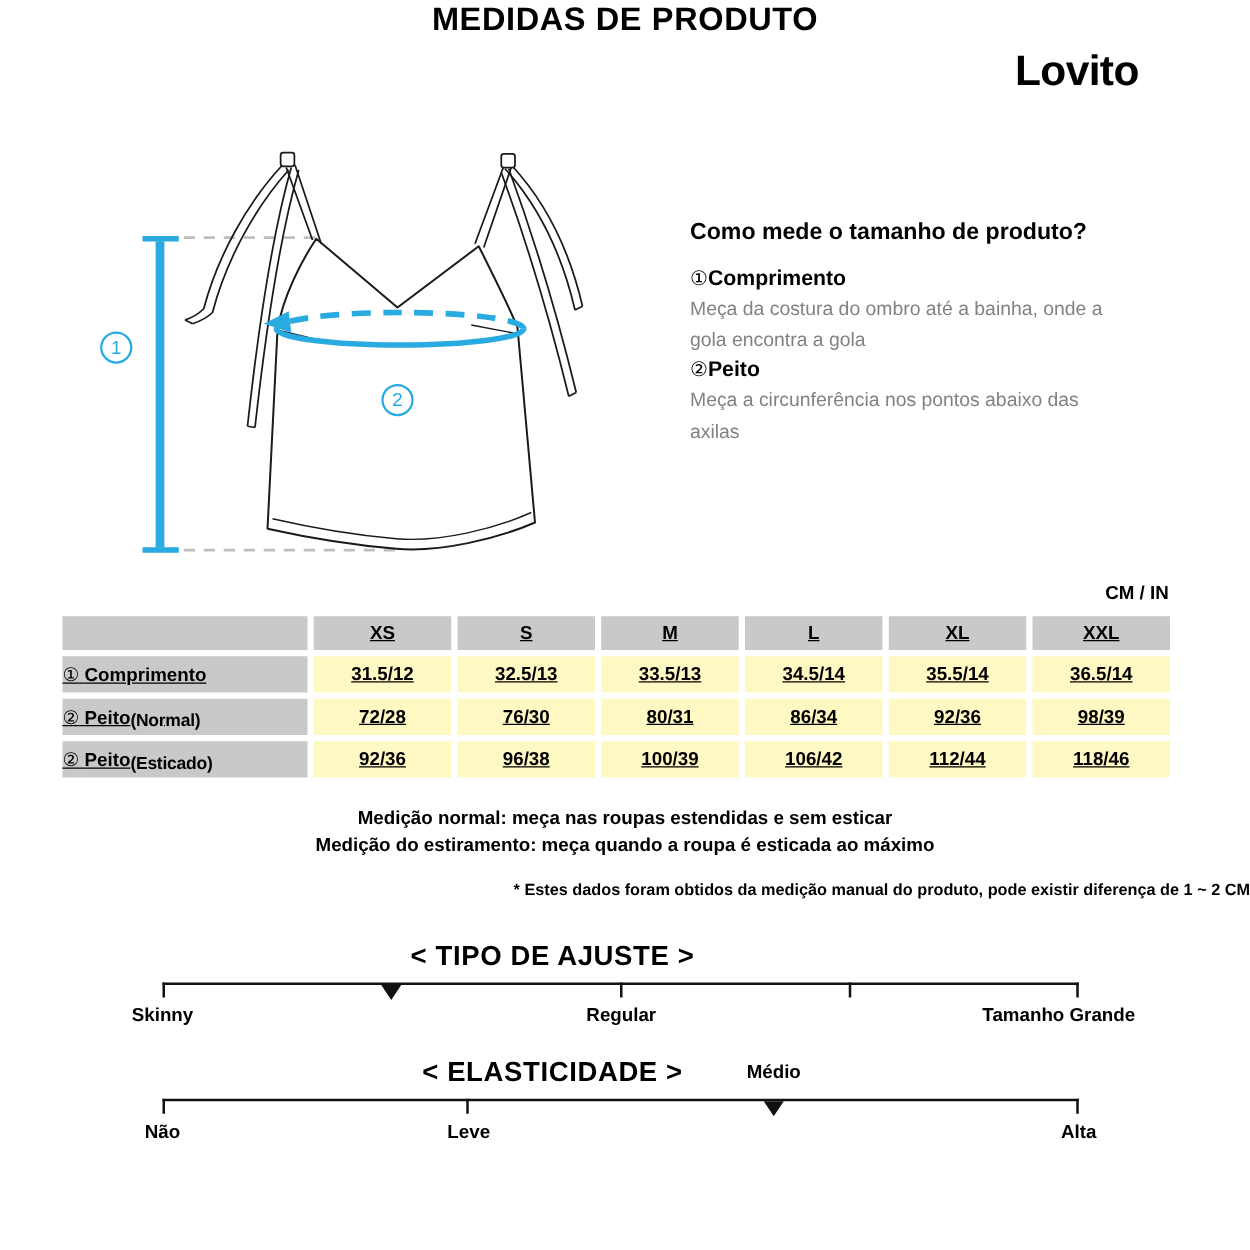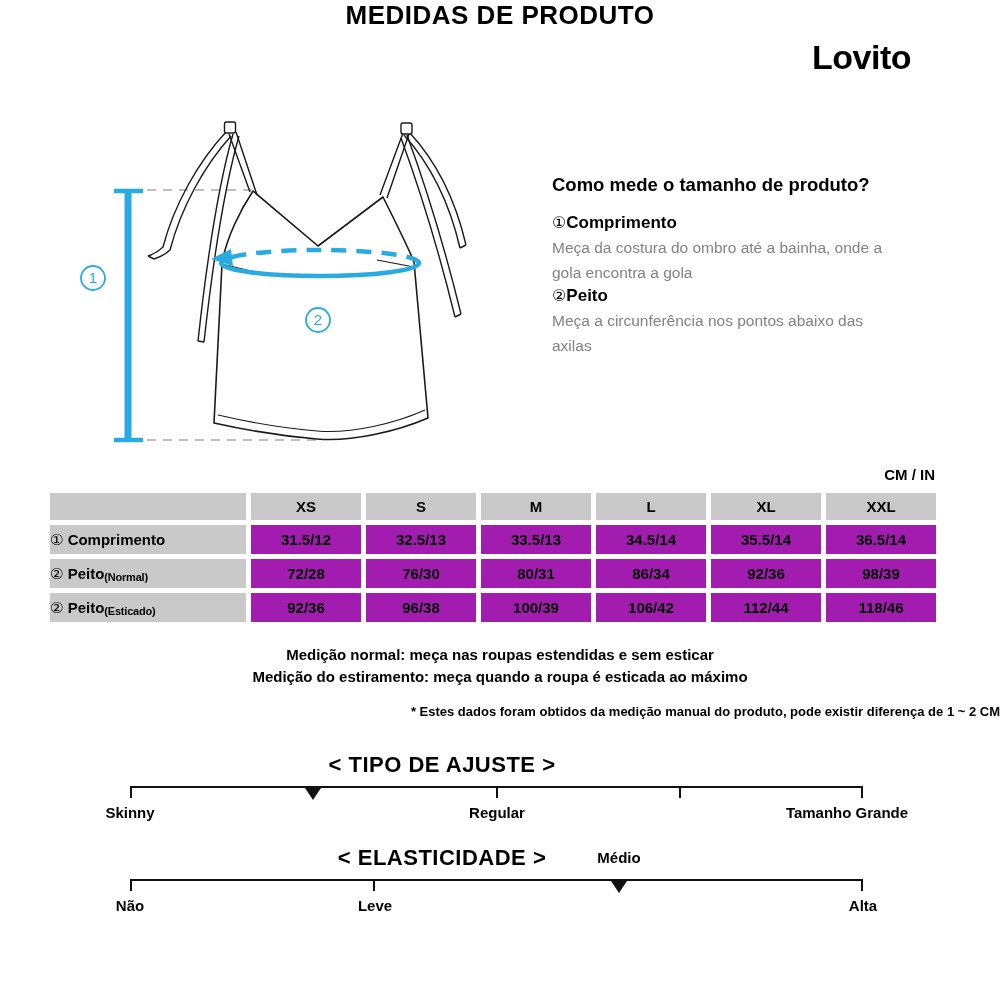--- a/index.html
+++ b/index.html
@@ -14,28 +14,28 @@
   
   .howto{left:552px;top:174px;width:450px;}
   .howto-heading{font-size:18.5px;font-weight:800;margin:0 0 16px 0;}
   .howto-name{font-size:17px;font-weight:800;line-height:1.35;}
   .howto-num{font-weight:400;font-size:16px;}
   .howto-desc{font-size:15.5px;color:#828282;line-height:1.62;}
   
   .unit{left:0;top:466px;width:935px;text-align:right;font-size:15px;font-weight:800;}
   
   table.size{position:absolute;left:45px;top:488px;border-collapse:separate;border-spacing:5px;}
-  table.size th,table.size td{padding:0;font-size:15px;}
+  table.size th,table.size td{padding:0;font-size:15px;text-decoration:underline;}
   .col-label{width:196px;}
   .col-size{width:110px;}
   th.hcell{height:27px;background:#c9c9c9;font-weight:800;text-align:center;}
   td.lbl{height:29px;background:#c9c9c9;text-align:left;padding-left:11px;font-weight:700;font-size:15.5px;}
   td.lbl .cnum{font-weight:400;font-size:15px;}
-  td.lbl .sub{font-size:11px;position:relative;top:2px;letter-spacing:-.2px;}
-  td.val{height:29px;background:#a21caf;text-align:center;font-weight:700;}
+  td.lbl .sub{font-size:14px;position:relative;top:2px;letter-spacing:-.2px;}
+  td.val{height:29px;background:#fef9c3;text-align:center;font-weight:700;}
   
   .note1{left:0;top:646px;width:1000px;text-align:center;font-size:15px;font-weight:800;}
   .note2{left:0;top:668px;width:1000px;text-align:center;font-size:15px;font-weight:800;}
   .disclaimer{left:0;top:704px;width:1000px;text-align:right;font-size:13px;font-weight:700;}
   
   .scale-heading{width:884px;text-align:center;font-size:22px;font-weight:900;letter-spacing:.5px;}
   .scale-line{left:130px;width:733px;height:2px;background:#111;}
   .tick{width:2px;height:12px;background:#111;}
   .tri{width:0;height:0;border-left:8px solid transparent;border-right:8px solid transparent;border-top:12px solid #111;transform:translateX(-50%);}
   .scale-label{transform:translateX(-50%);font-size:15px;font-weight:800;white-space:nowrap;}

